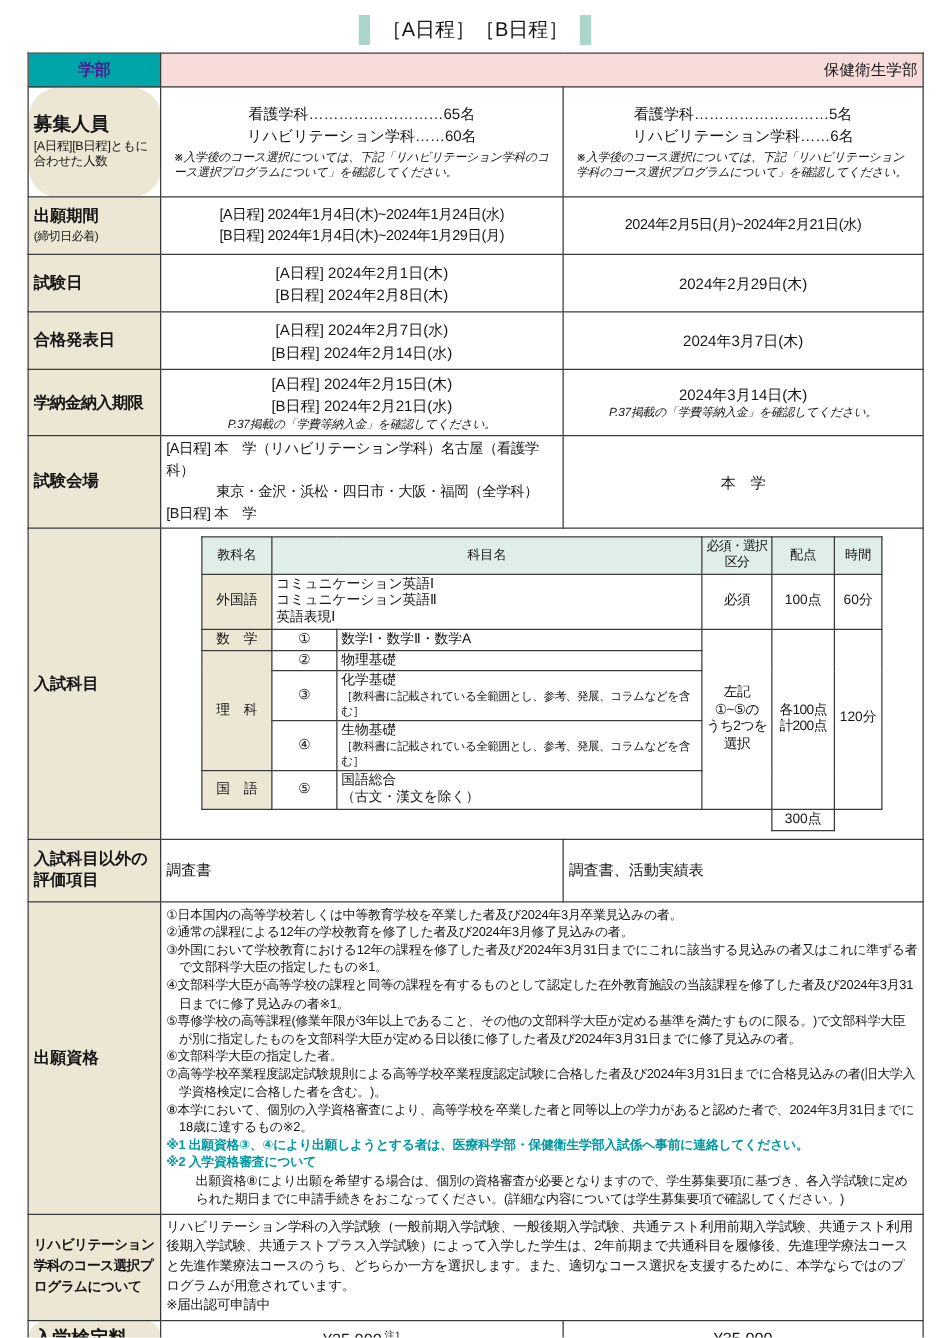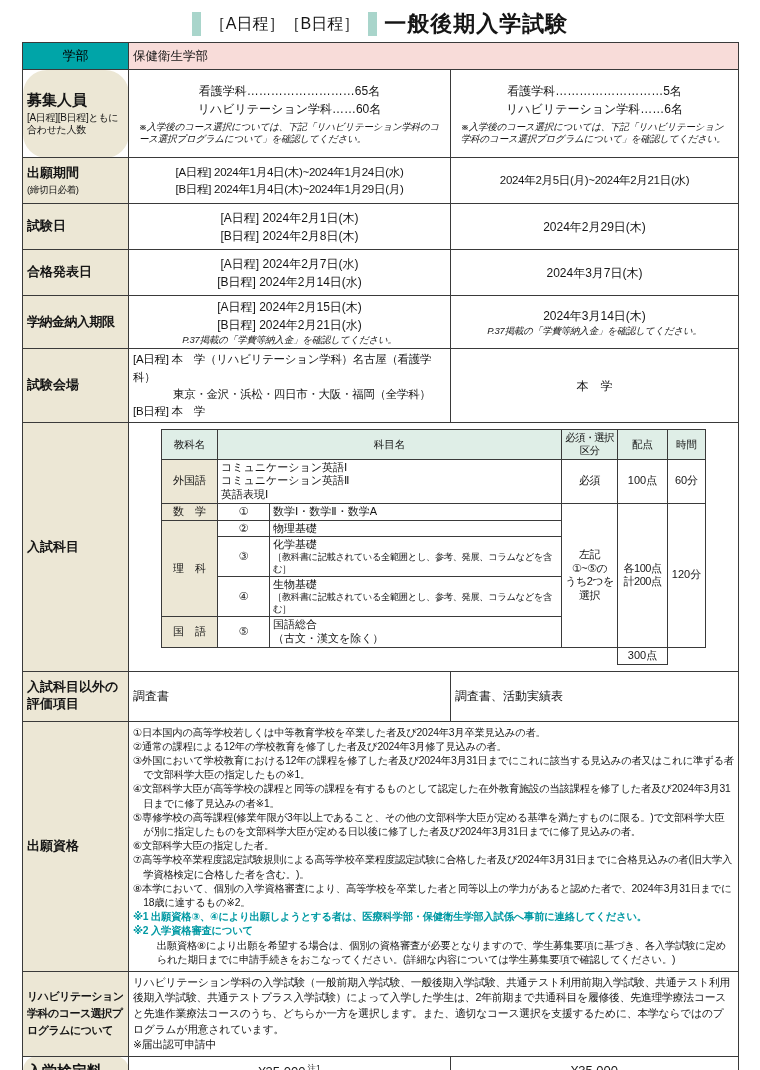--- a/index.html
+++ b/index.html
@@ -33,22 +33,22 @@
   table.main > tbody > tr > td{
     border:1px solid var(--line);padding:2px 4px;vertical-align:middle;
   }
   .lbl{
     background:var(--cream);font-weight:bold;font-size:13px;
     padding-left:7px;line-height:1.3;
   }
   .lbl-big{font-size:15px;border-radius:24px;}
   .lbl .sub{font-size:9.5px;font-weight:normal;margin-top:2px;line-height:1.25;letter-spacing:-0.3px;}
   .lbl-sm{font-size:11px;letter-spacing:-0.5px;}
-  .teal-cell{background:var(--teal);color:#000000;text-align:center;font-size:13px;font-weight:normal;}
-  .pink-cell{background:var(--pink);text-align:left;font-size:12.5px;}
+  .teal-cell{background:var(--teal);color:#4c1d95;text-align:center;font-size:13px;font-weight:bold;}
+  .pink-cell{background:var(--pink);text-align:right;font-size:12.5px;}
   .c{text-align:center;}
   .fs12{font-size:12px;line-height:1.5;}
   .fs11{font-size:11.5px;line-height:1.45;letter-spacing:-0.3px;}
   .tl-block{display:inline-block;text-align:center;}
   .note-small{font-size:9.5px;line-height:1.3;letter-spacing:-0.2px;font-style:italic;}
   .note-pad{padding:3px 6px 0 6px;text-align:left;}
   .indent{padding-left:40px;}
   .venue{font-size:11.5px;line-height:1.5;padding-left:8px;letter-spacing:-0.3px;}
   .plain-left{font-size:12px;padding-left:8px;}
 
@@ -79,21 +79,20 @@
 </style>
 </head>
 <body>
 
 <div class="page">
 
   <div class="title-wrap">
     <span class="accent"></span>
     <span class="t-sub">［A日程］［B日程］</span>
     <span class="accent"></span>
-    <span class="t-main">一般後期入学試験</span>
   </div>
 
   <table class="main">
     <colgroup>
         <col style="width:106px">
         <col style="width:322px">
         <col style="width:288px">
       </colgroup>
     <tbody>
 

